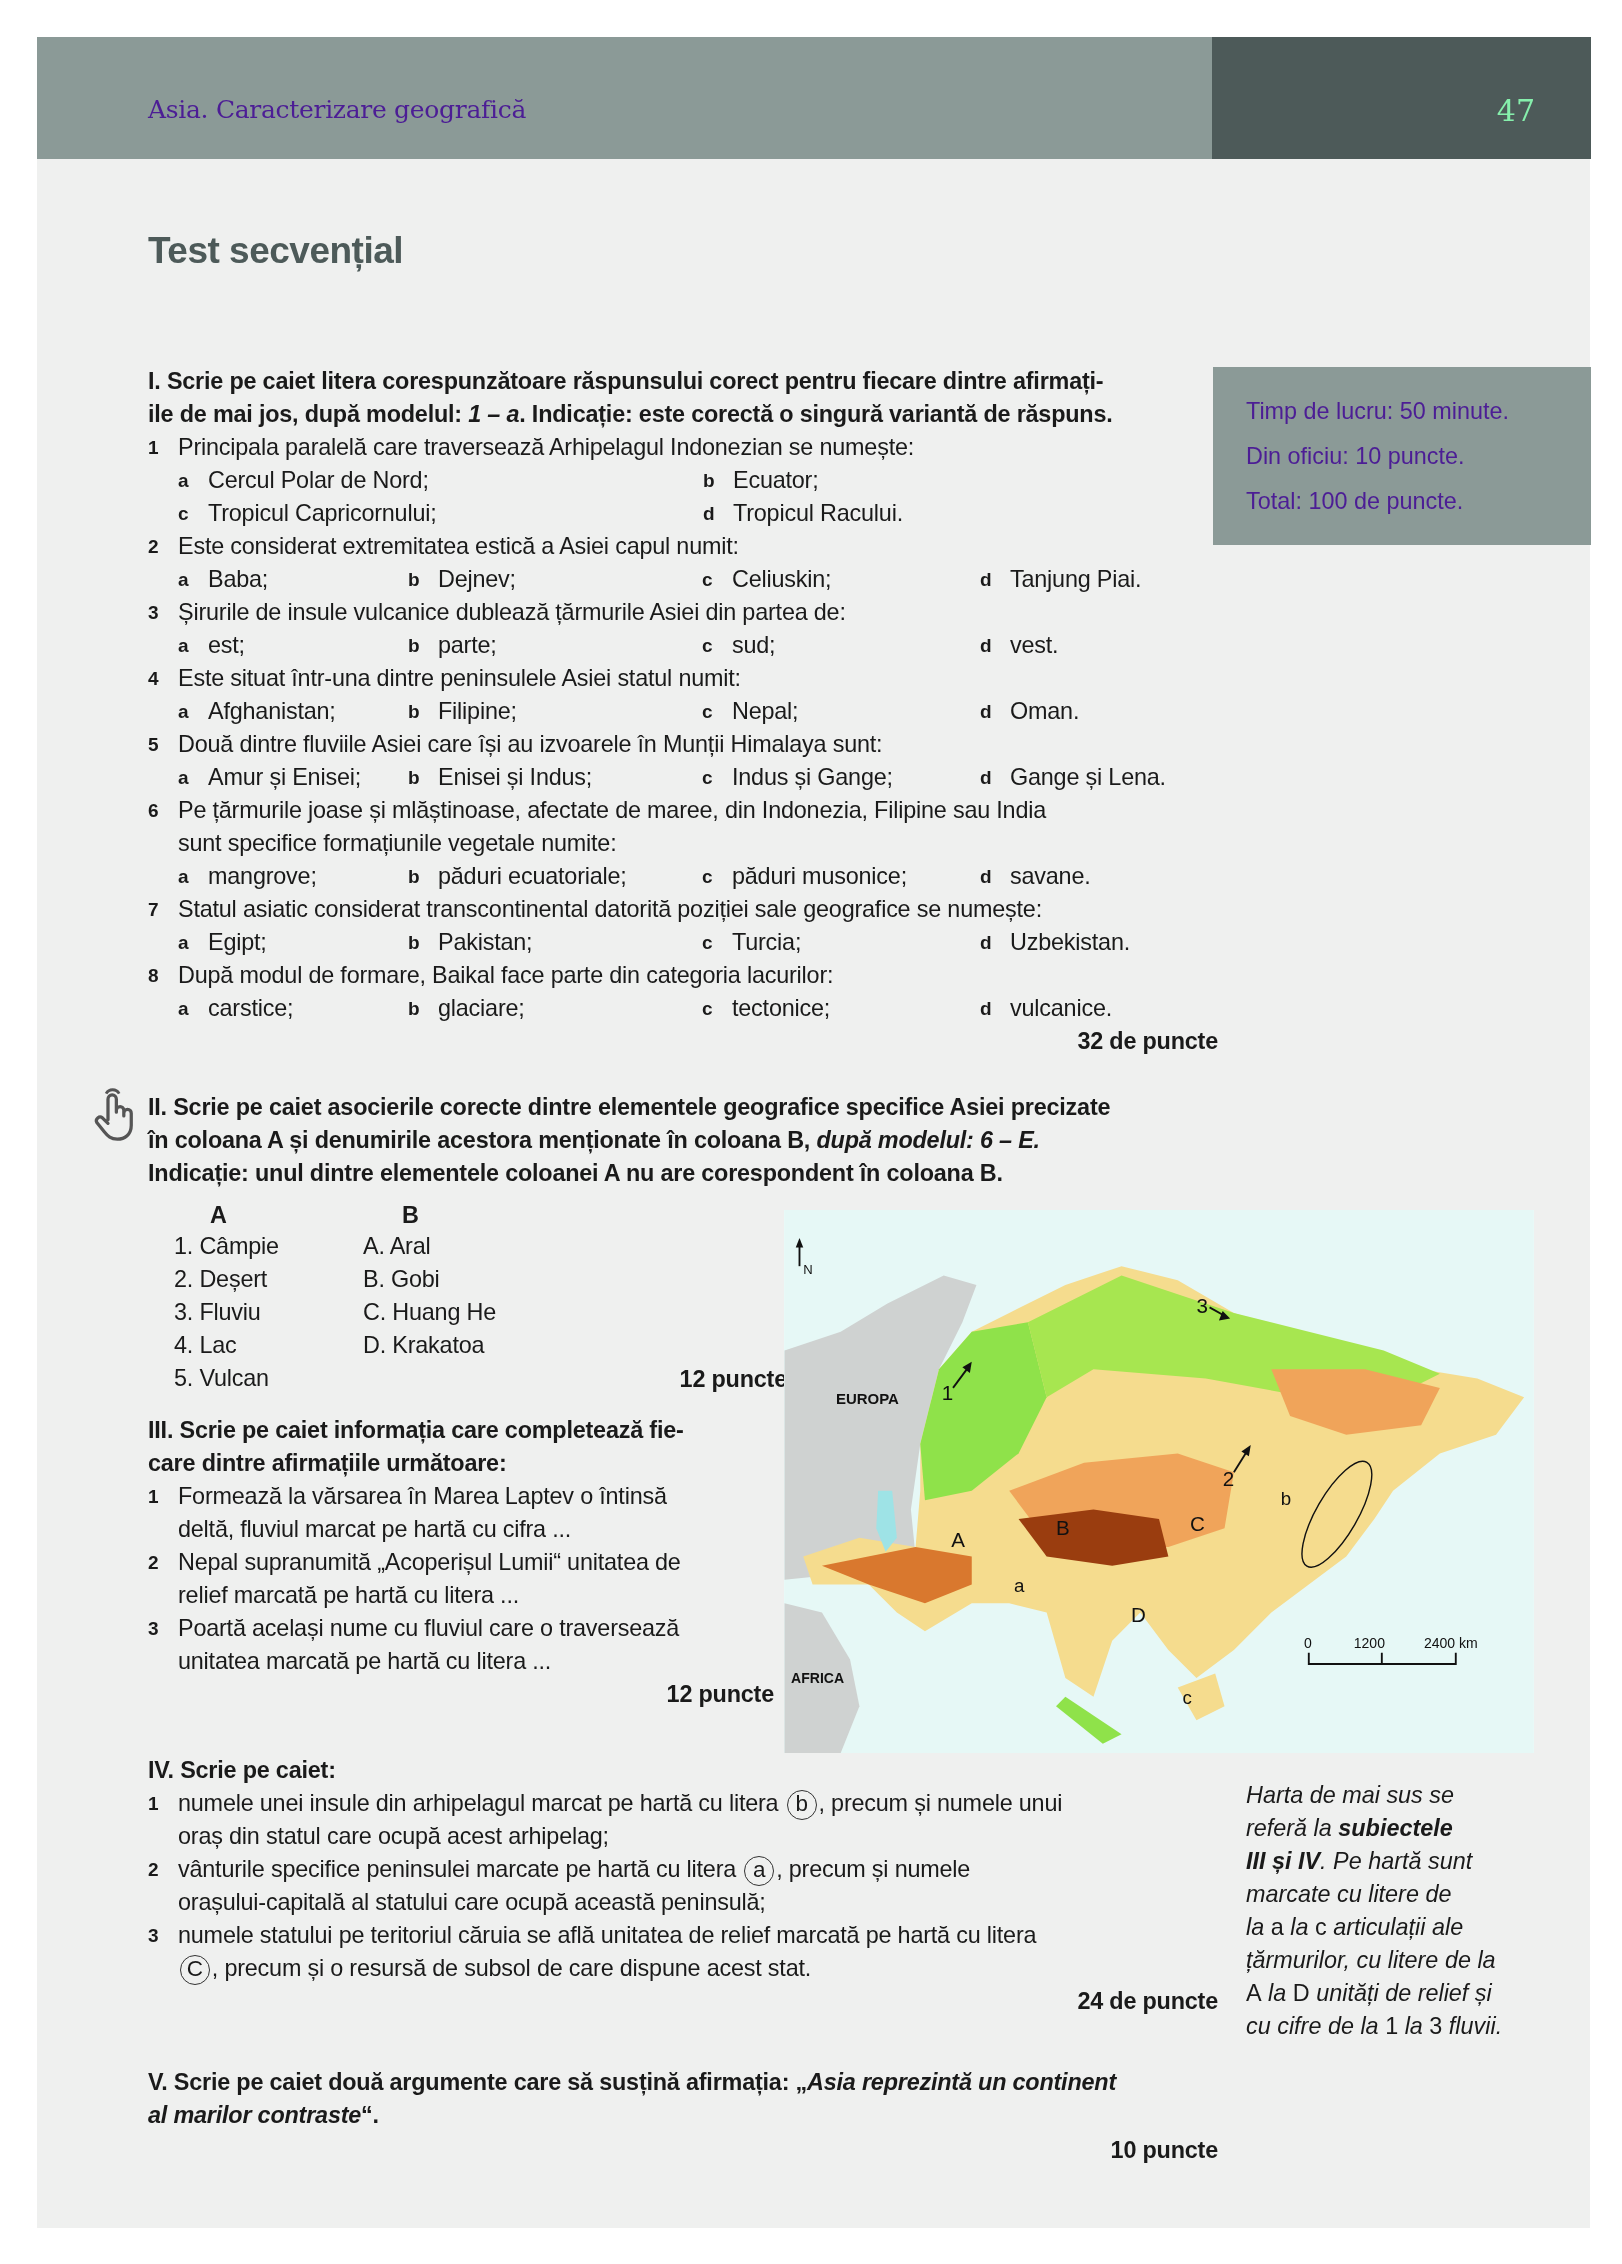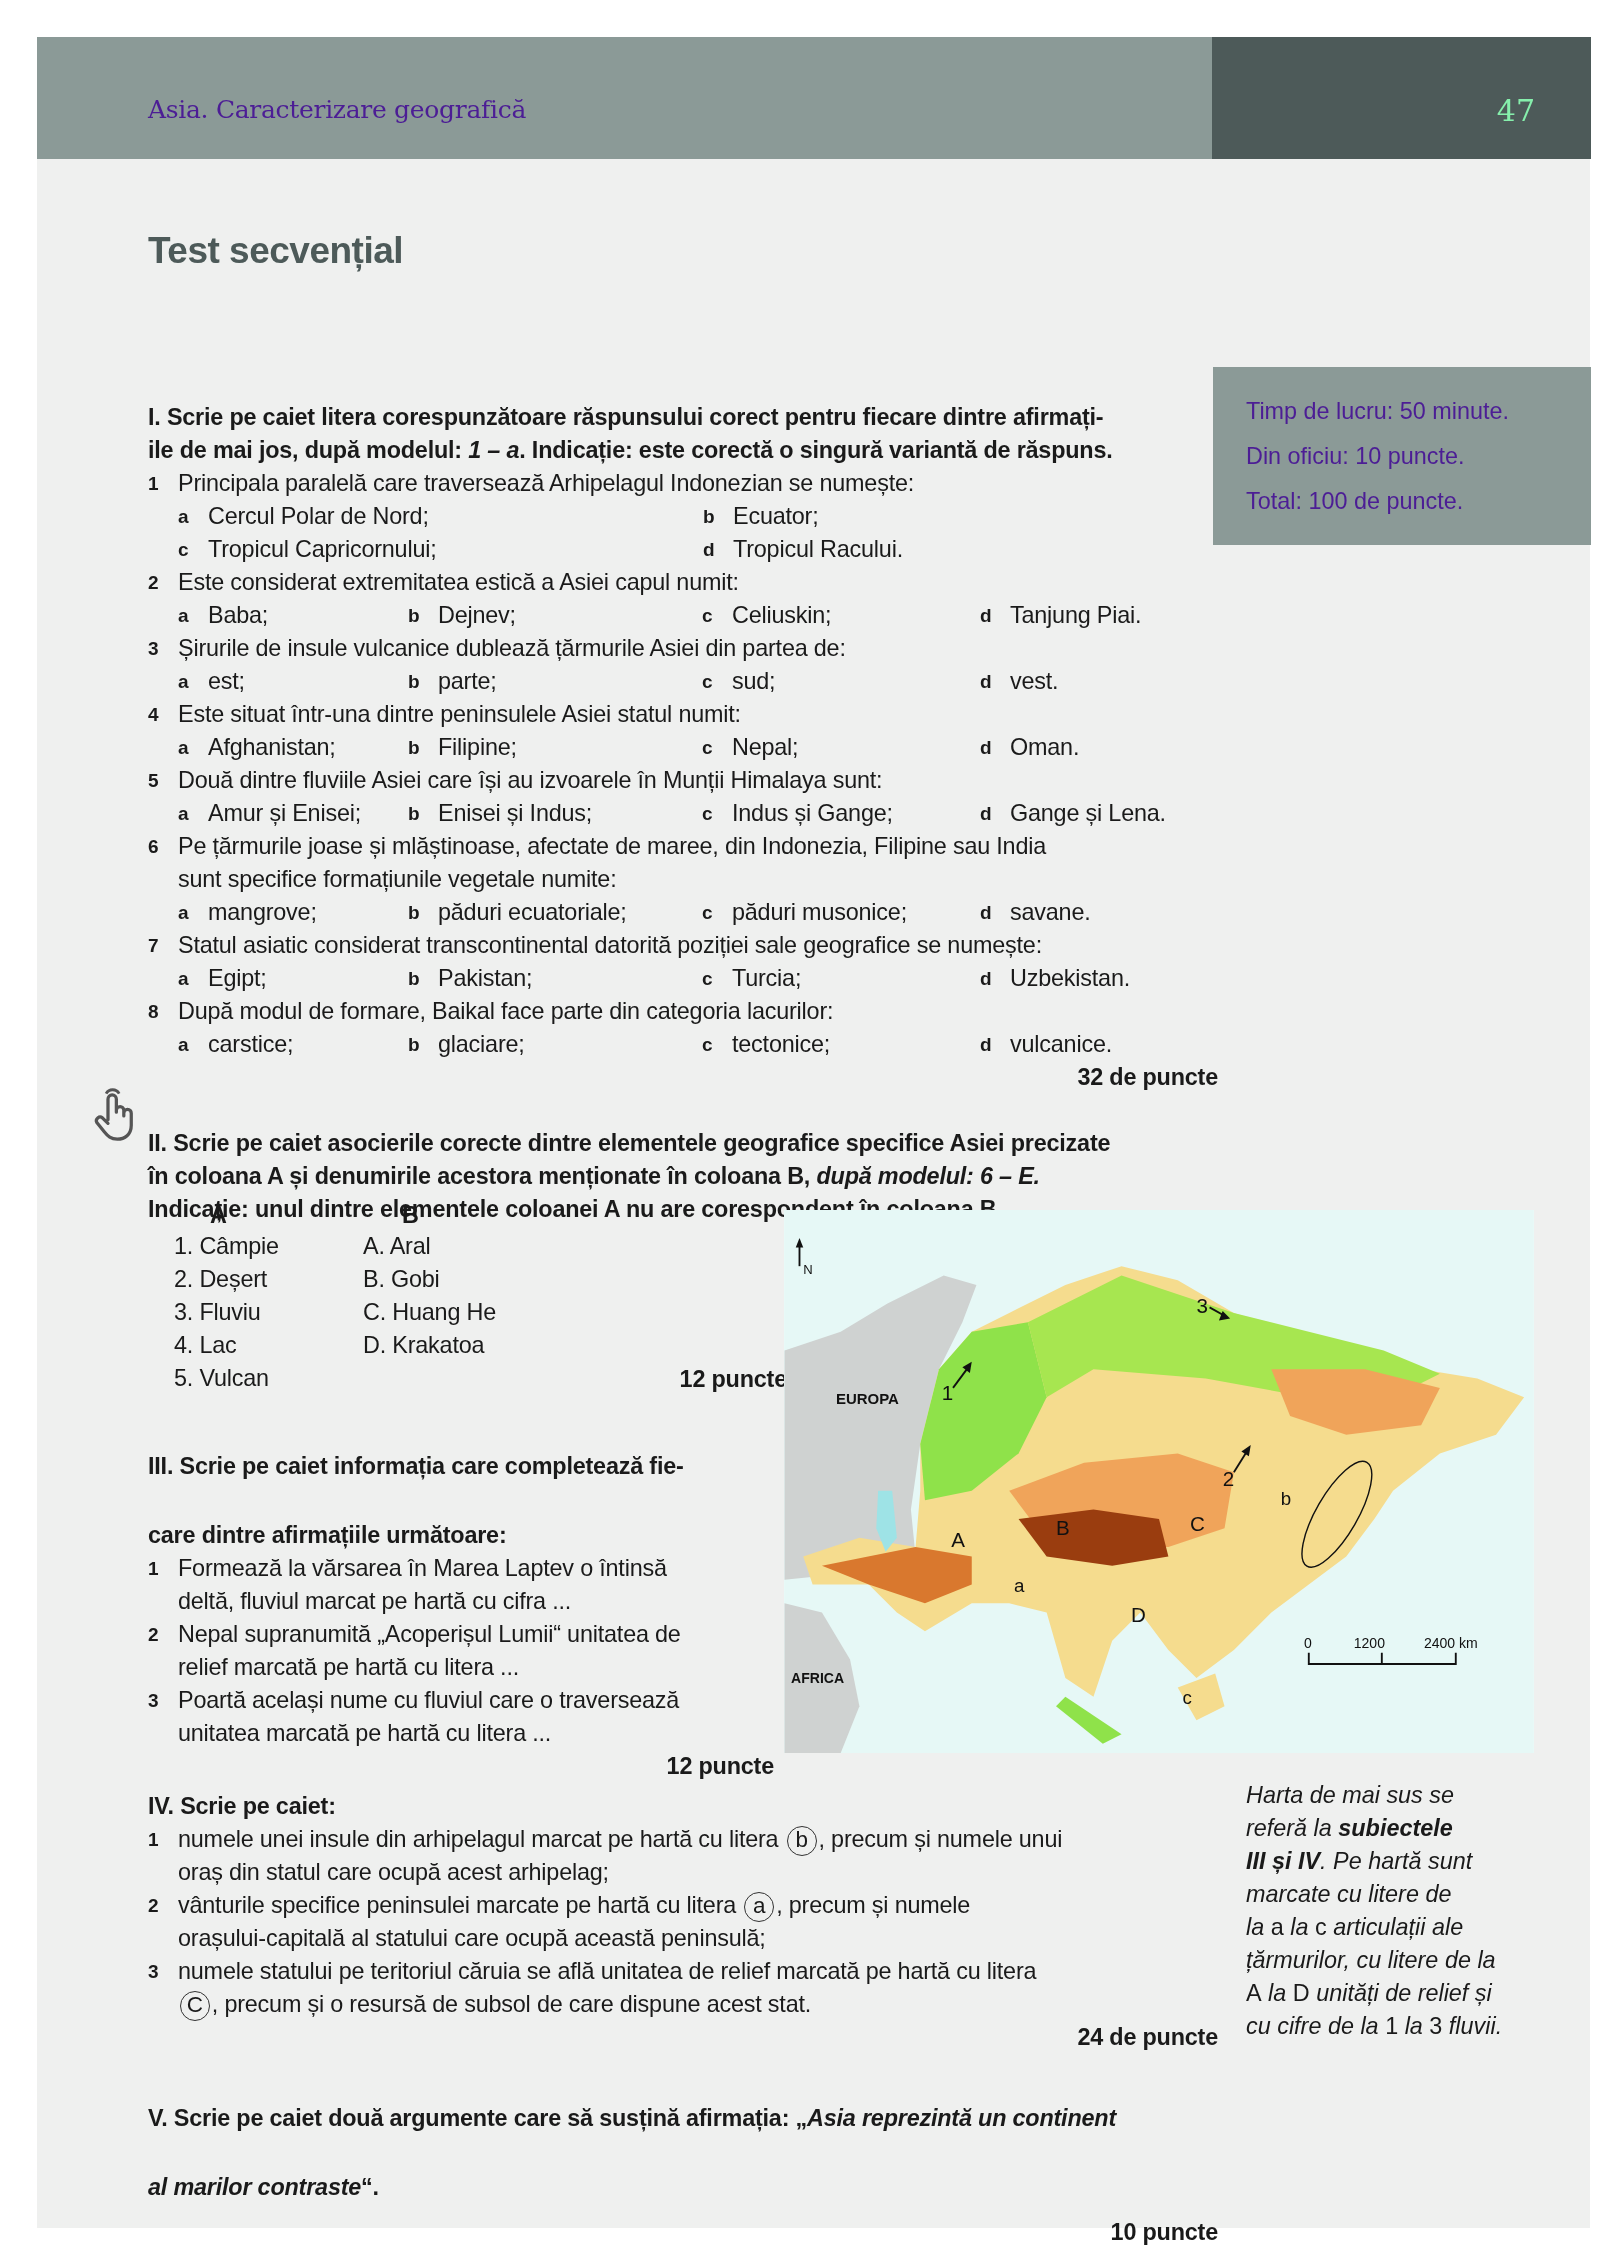--- a/index.html
+++ b/index.html
@@ -5,21 +5,21 @@
   html,body{margin:0;padding:0;background:#ffffff;}
   body{width:1623px;height:2265px;position:relative;font-family:"Liberation Sans",sans-serif;color:#1a1a1a;overflow:hidden;}
   .page{position:absolute;left:37px;top:37px;width:1553px;height:2191px;background:#eff0ef;}
   .hdr{position:absolute;left:0;top:0;width:1175px;height:122px;background:#8b9a97;}
   .hdr-title{position:absolute;left:111px;top:58px;font-family:"DejaVu Serif",serif;font-size:25px;color:#4c1d95;letter-spacing:-0.3px;}
   .hdr-num{position:absolute;left:1175px;top:0;width:379px;height:122px;background:#4d5a59;}
   .hdr-num span{position:absolute;right:56px;top:56px;font-family:"DejaVu Serif",serif;font-size:30px;color:#86efac;}
   .test-title{position:absolute;left:111px;top:193px;font-size:37px;font-weight:bold;color:#4d5a59;letter-spacing:-0.5px;}
 
   .txt{font-size:23.4px;line-height:33px;letter-spacing:-0.2px;}
-  .b{font-weight:bold;margin-top:36px;}
+  .b{font-weight:bold;}
   .i{font-style:italic;}
   .sec{position:absolute;left:111px;width:1070px;}
   .q{display:flex;}
   .qn{width:30px;font-weight:bold;font-size:19px;flex:none;}
   .opts{display:grid;padding-left:30px;}
   .opts4{grid-template-columns:230px 294px 278px 267px;}
   .opts2{grid-template-columns:525px 545px;}
   .opt{display:flex;}
   .ol{width:30px;font-weight:bold;font-size:19px;flex:none;}
   .pts{text-align:right;font-weight:bold;}
@@ -394,16 +394,16 @@
     <div>marcate cu litere de</div>
     <div><span>la </span><span class="up">a</span><span> la </span><span class="up">c</span><span> articulații ale</span></div>
     <div>țărmurilor, cu litere de la</div>
     <div><span class="up">A</span><span> la </span><span class="up">D</span><span> unități de relief și</span></div>
     <div><span>cu cifre de la </span><span class="up">1</span><span> la </span><span class="up">3</span><span> fluvii.</span></div>
   </div>
 
   <div class="sec txt" style="top:2029px">
     <div class="b"><span>V. Scrie pe caiet două argumente care să susțină afirmația: „</span><span class="i">Asia reprezintă un continent</span></div>
     <div class="b"><span class="i">al marilor contraste</span><span>“.</span></div>
-    <div class="pts" style="margin-top:12px">10 puncte</div>
+    <div class="pts" style="margin-top:2px">10 puncte</div>
   </div>
 </div>
 
 
 </body></html>

